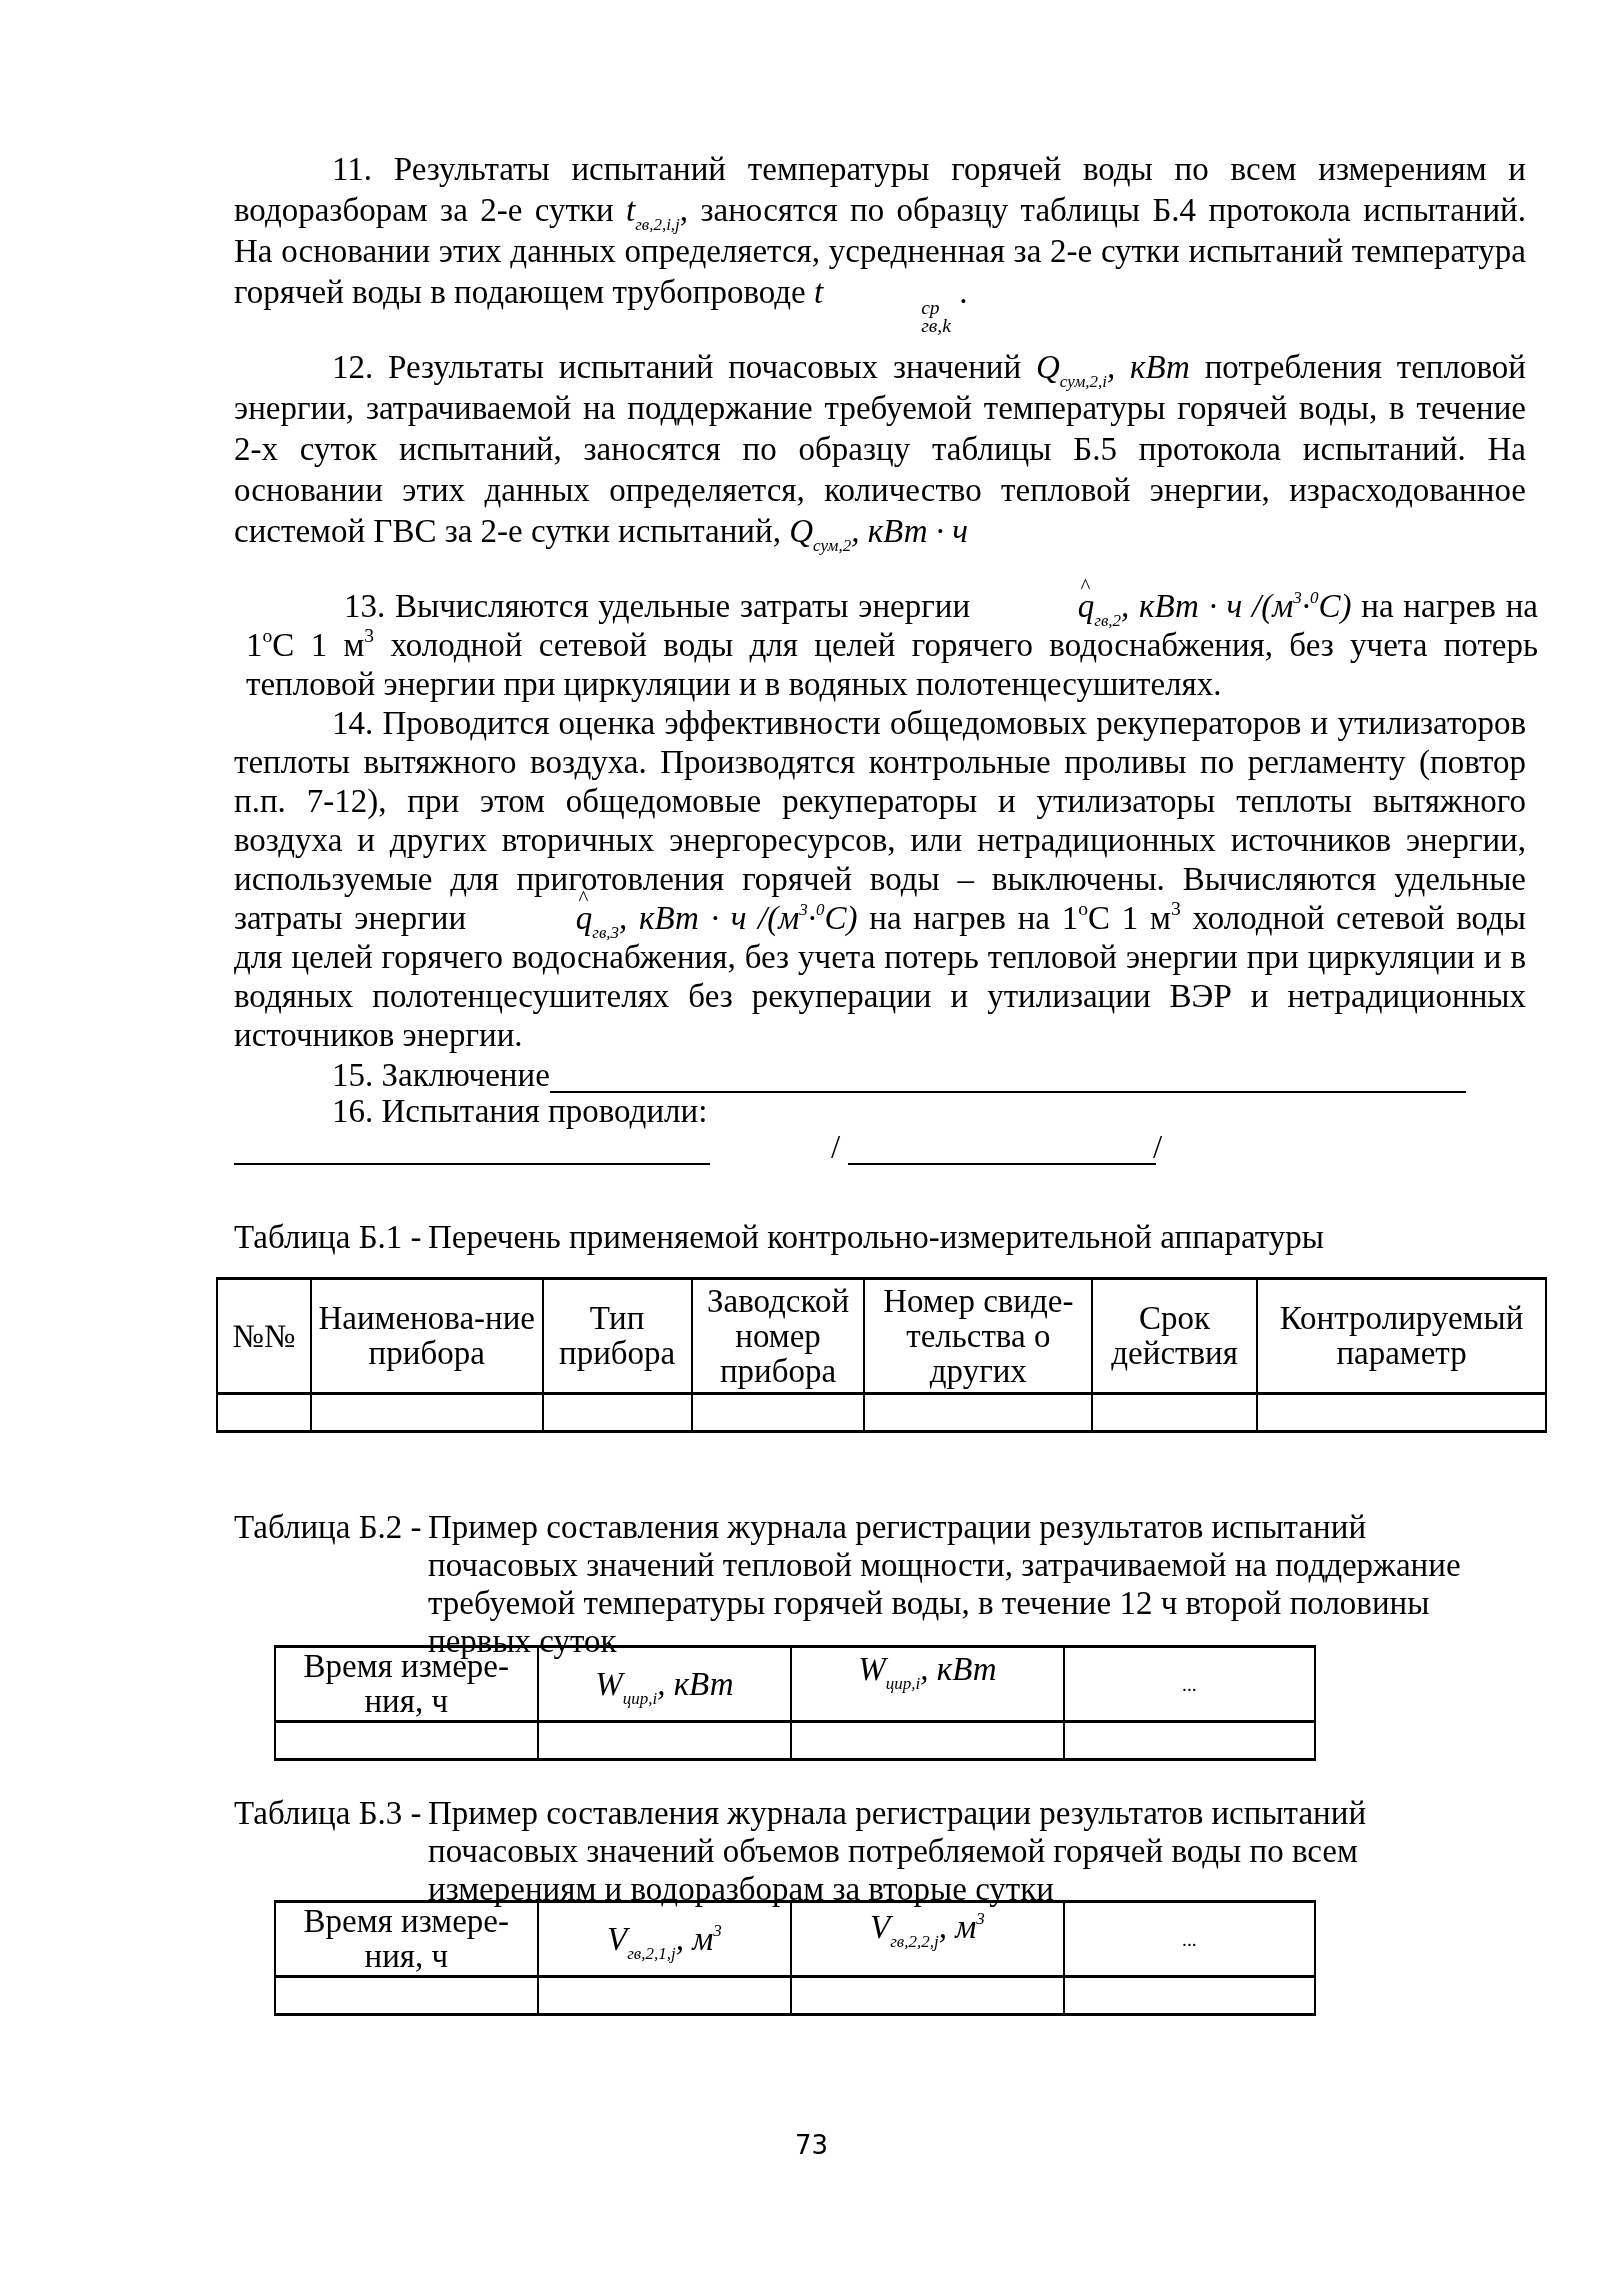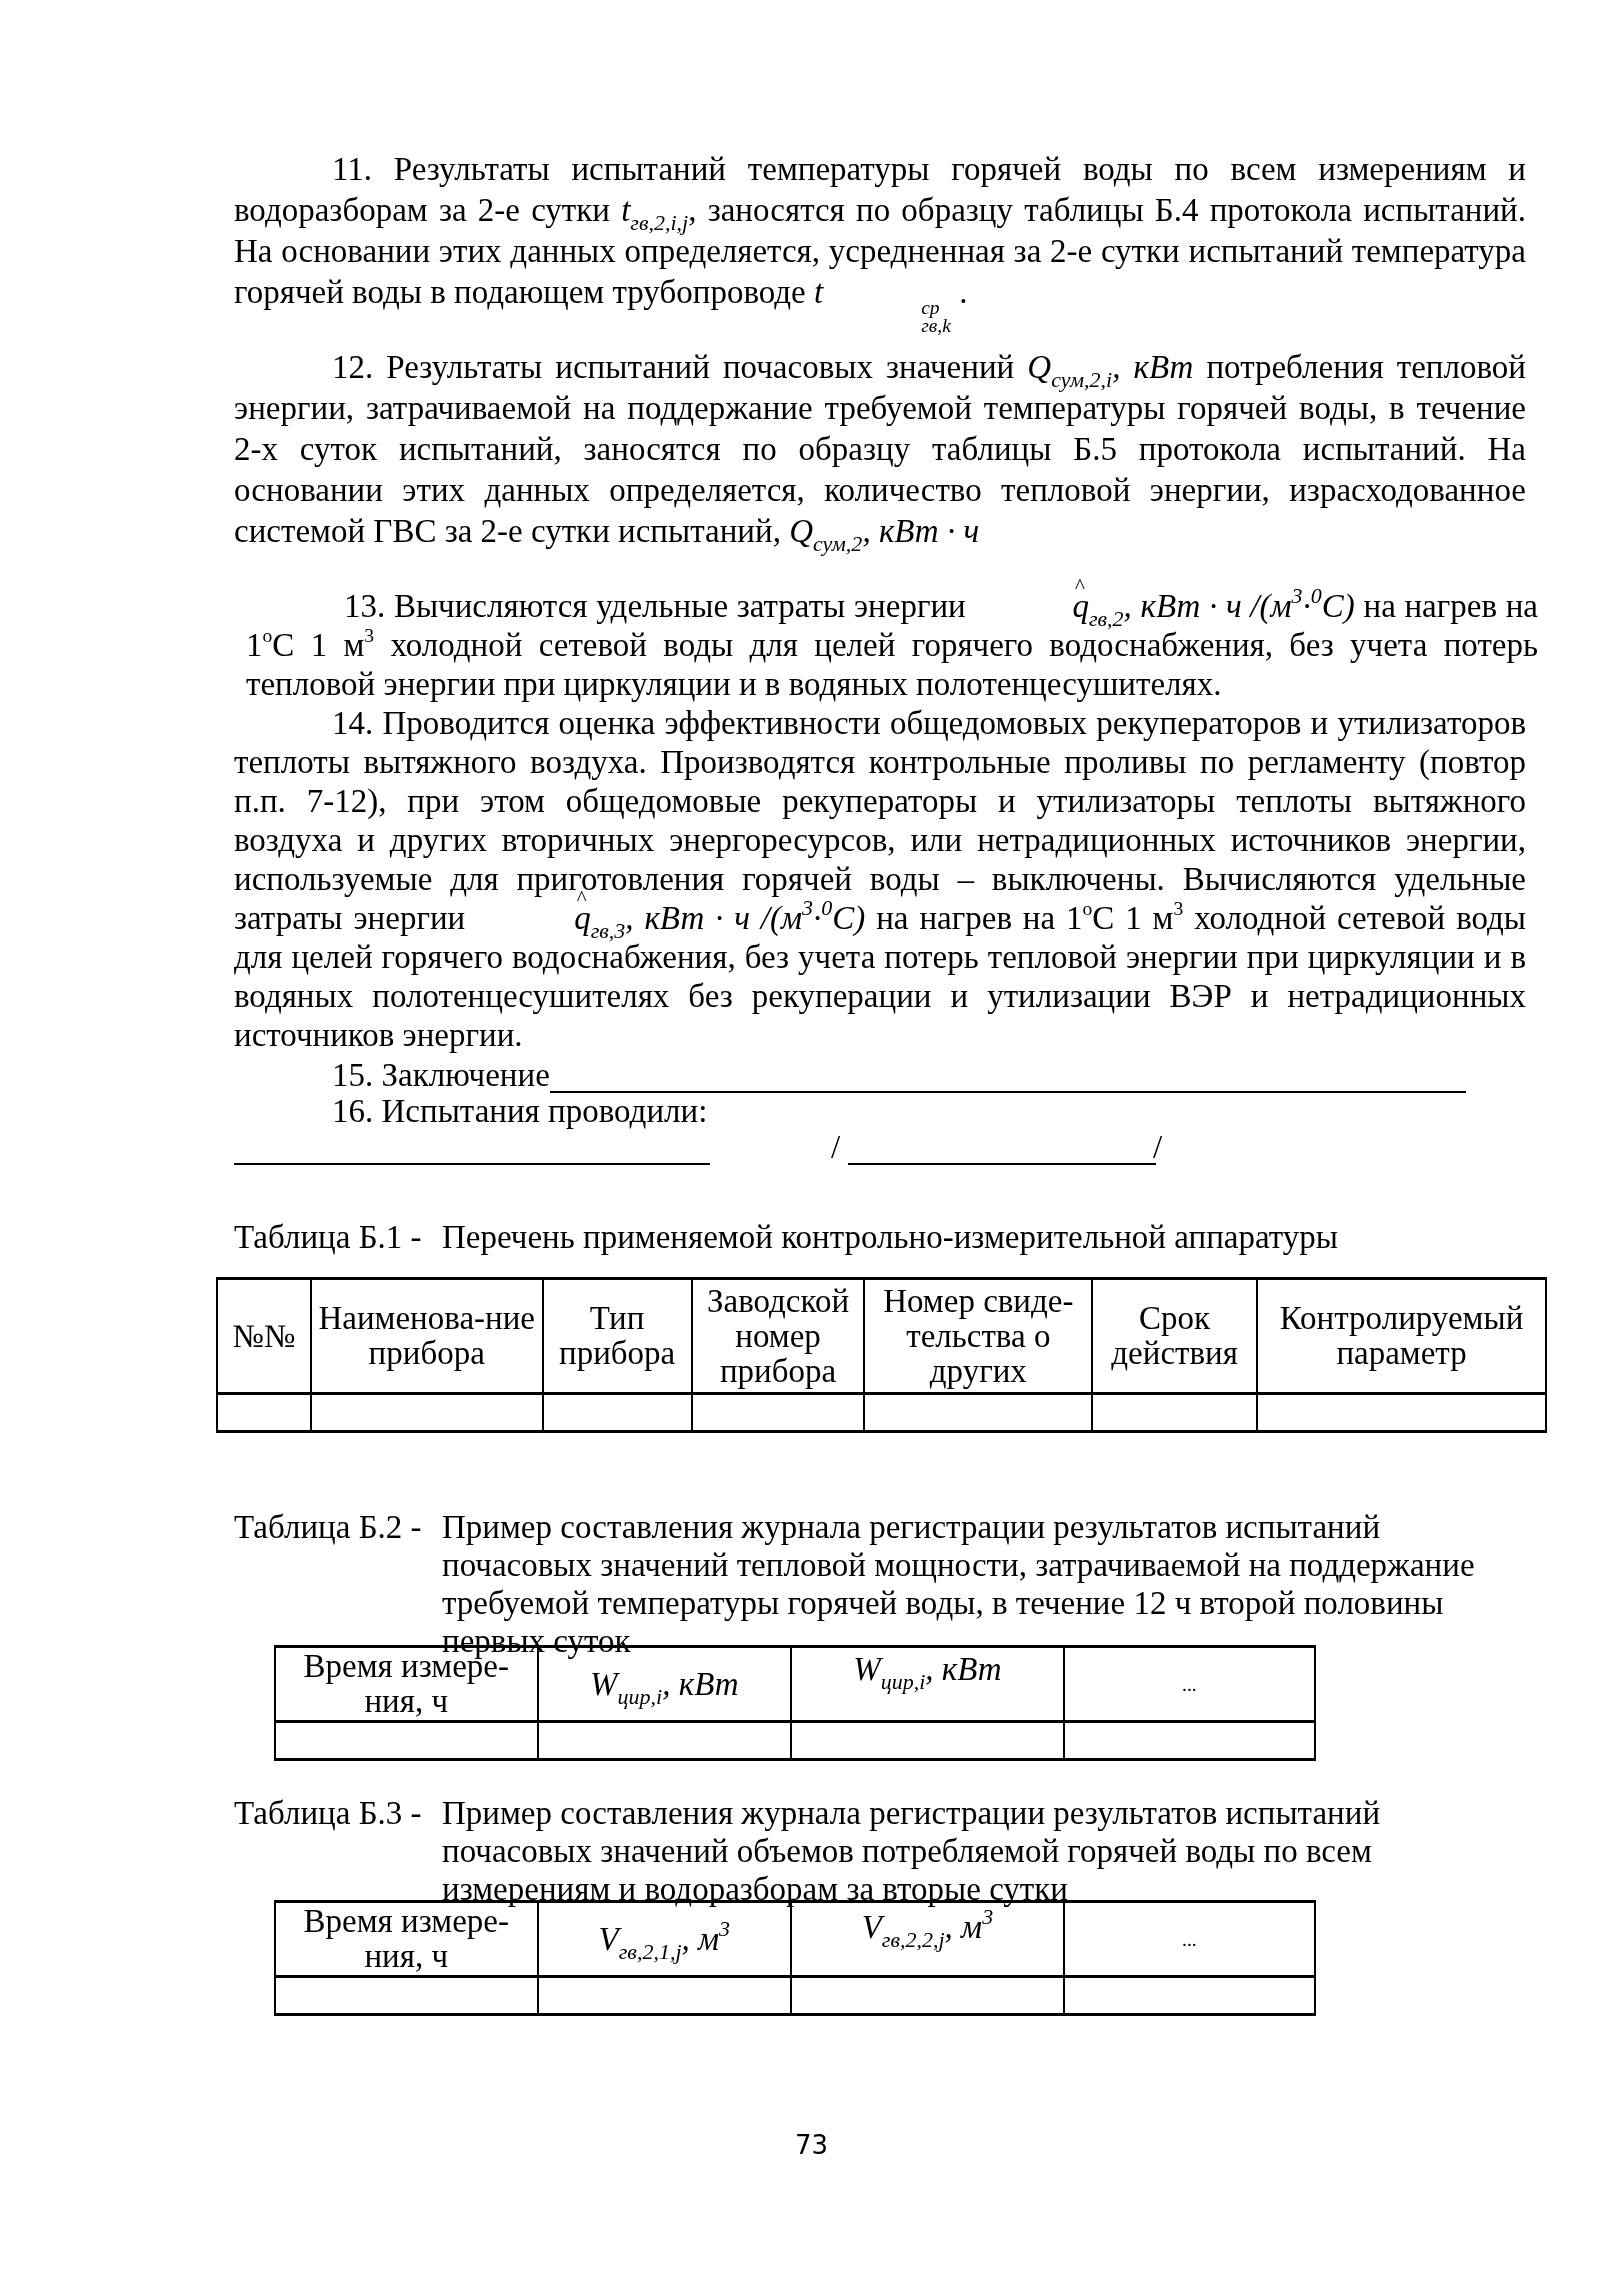--- a/index.html
+++ b/index.html
@@ -3,31 +3,31 @@
 <meta charset="utf-8">
 <style>
   html, body { margin: 0; padding: 0; background: #ffffff; }
   body { width: 1623px; height: 2295px; position: relative; overflow: hidden;
          font-family: "Liberation Serif", "DejaVu Serif", serif; color: #000; }
   .page { position: absolute; left: 0; top: 0; width: 1623px; height: 2295px; }
   .para { position: absolute; left: 234px; width: 1292px; font-size: 33px; line-height: 41px;
           text-align: justify; text-align-last: left; }
   .indent { text-indent: 98px; }
   .m { font-style: italic; white-space: nowrap; }
-  .m sub, .m sup { font-size: 22px; line-height: 0; }
+  .m sub, .m sup { font-size: 17px; line-height: 0; }
   .m sub { vertical-align: -9.2px; }
   .m sup { vertical-align: 14.4px; }
   .hat { position: relative; display: inline-block; }
   .hat::before { content: "^"; position: absolute; left: 2.6px; top: -19.6px; font-size: 21px; font-style: normal; }
   .up { font-size: 19.6px; vertical-align: 14.4px; line-height: 0; }
   .line { position: absolute; border-top: 2.6px solid #000; height: 0; }
   .slash { position: absolute; font-size: 33px; line-height: 33px; }
   .caption { position: absolute; font-size: 33px; line-height: 38px; }
   .caption .cap-label { position: absolute; left: 0; top: 0; white-space: nowrap; }
-  .caption .cap-text { position: absolute; left: 208px; top: 0; width: 1047px; }
+  .caption .cap-text { position: absolute; left: 194px; top: 0; width: 1047px; }
   table.grid { position: absolute; border-collapse: collapse; font-size: 33px; line-height: 35px; }
   table.grid td { border: 2px solid #000; text-align: center; vertical-align: middle; padding: 0 3.9px; }
   table.grid tr.head td { border-top: 3.9px solid #000; border-bottom: 3.9px solid #000; }
   table.grid tr.body td { border-bottom: 3.9px solid #000; }
   .pageno { position: absolute; left: 0; width: 1623px; top: 2130px; text-align: center;
             font-family: "DejaVu Sans", "Liberation Sans", sans-serif; font-size: 26px; }
 </style>
 </head>
 <body>
 

